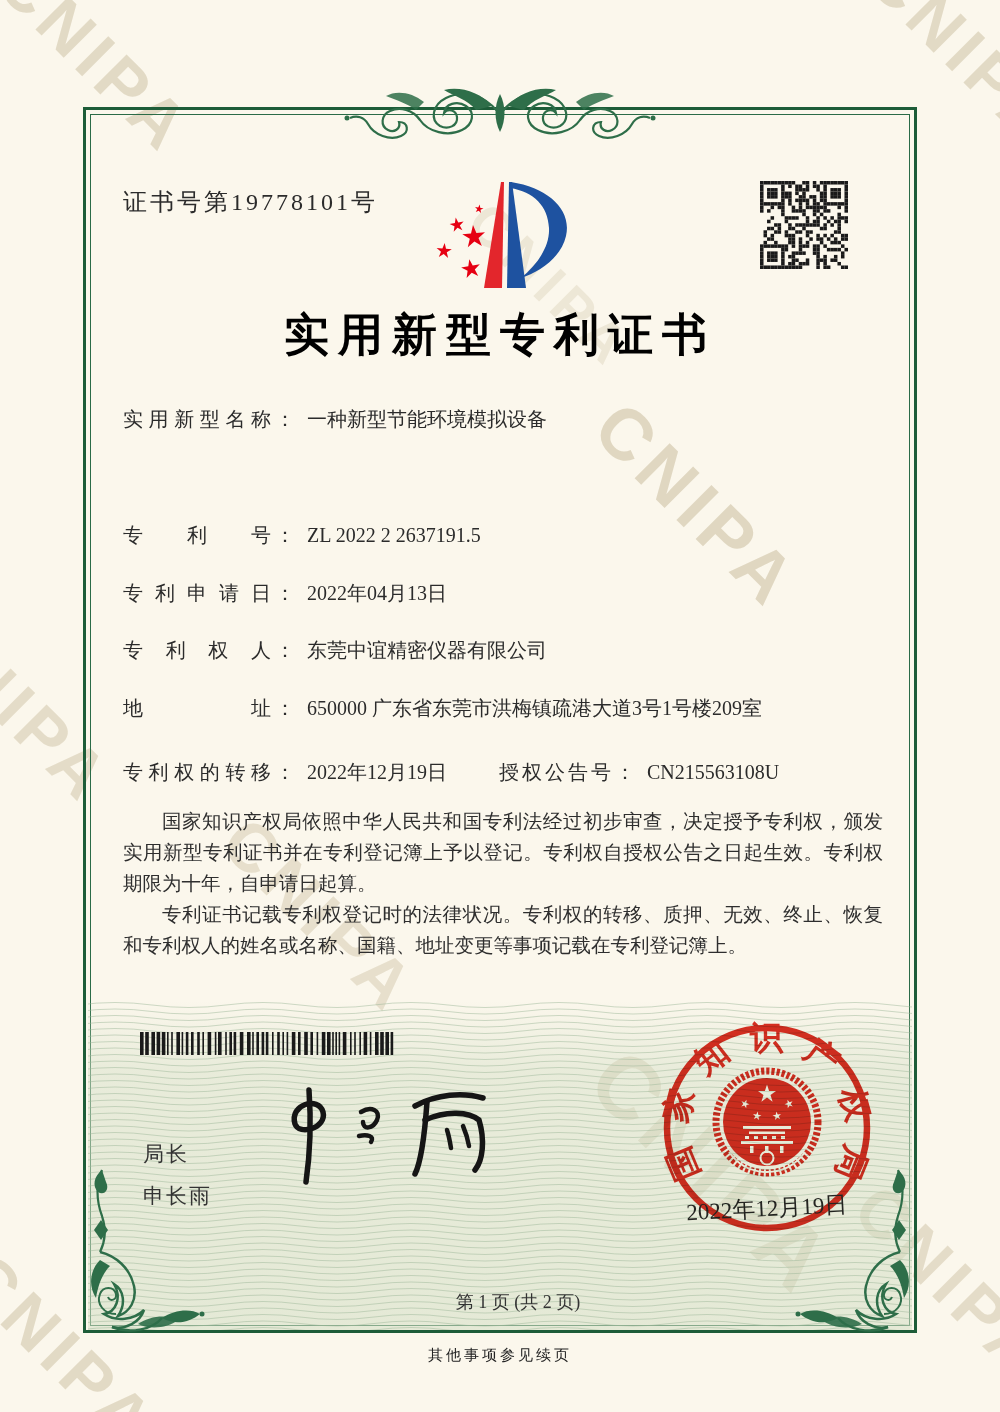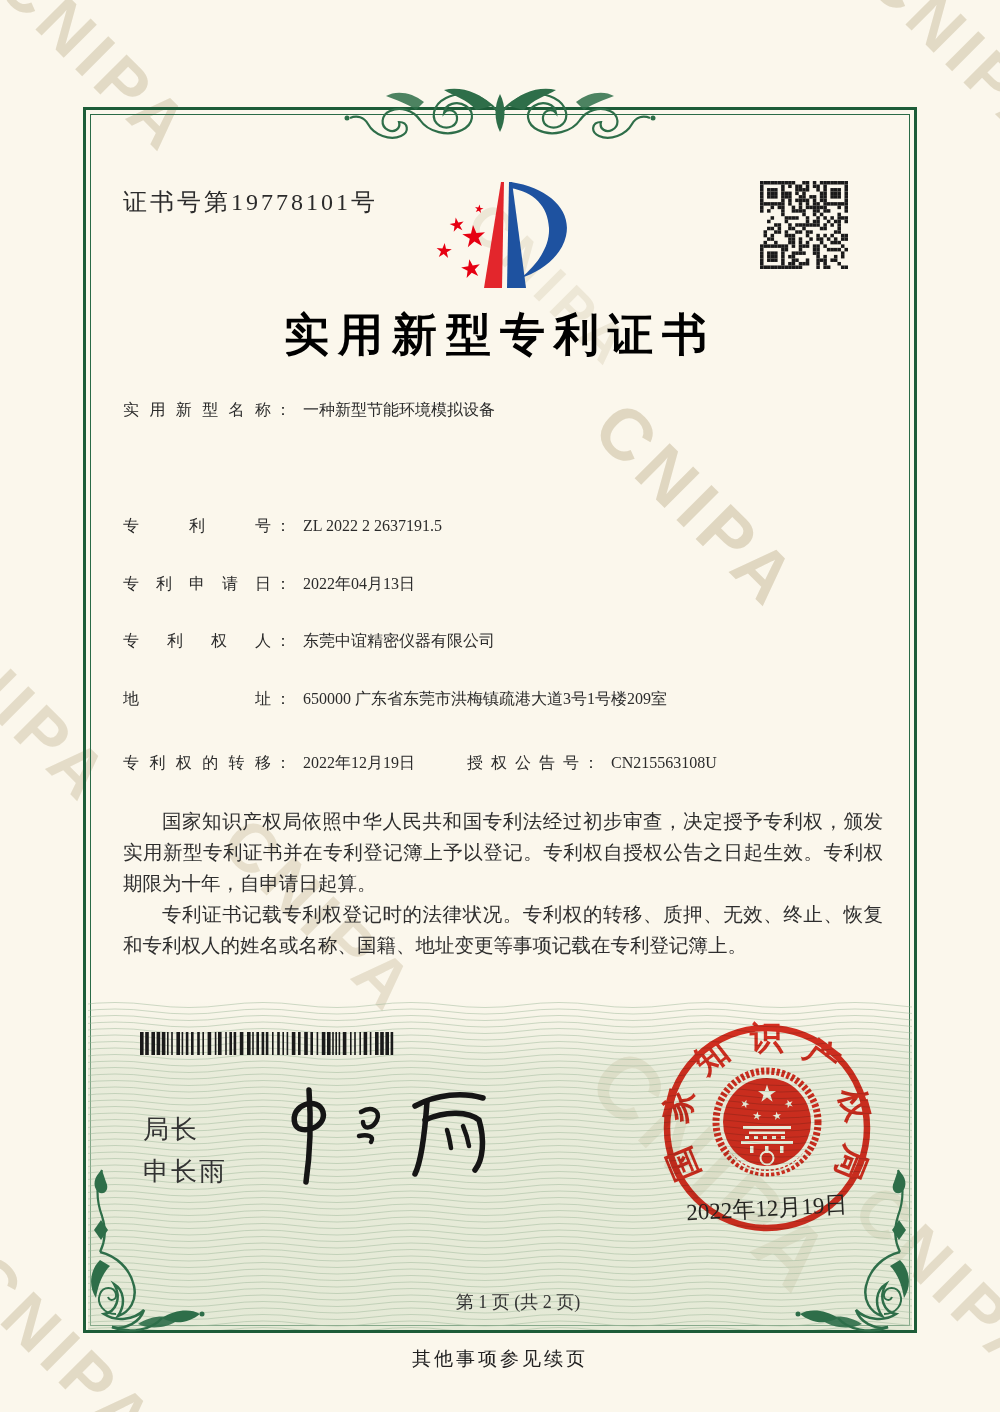--- a/index.html
+++ b/index.html
@@ -13,32 +13,32 @@
   .frame-outer{position:absolute;left:83px;top:107px;width:828px;height:1220px;
       border:3px solid #1d5c38;}
   .frame-inner{position:absolute;left:4px;top:4px;right:4px;bottom:4px;border:1px solid #2a6b47;}
   
   .waves{position:absolute;left:88px;top:1001px;width:824px;height:329px;overflow:hidden;
       background:linear-gradient(180deg, rgba(216,226,203,0) 0px, rgba(214,224,200,.5) 70px, rgba(210,222,196,.55) 100%);}
   
   .certno{position:absolute;left:123px;top:186px;font-size:24px;letter-spacing:3px;color:#2b2b2b;text-align:right;}
   .title{position:absolute;left:83px;width:834px;top:305px;text-align:center;font-size:45px;
       font-weight:700;letter-spacing:9px;color:#000000;}
-  .row{position:absolute;left:123px;font-size:16px;white-space:nowrap;color:#2b2b2b;}
+  .row{position:absolute;left:123px;font-size:20px;white-space:nowrap;color:#2b2b2b;margin-top:6px;}
   .flabel{display:inline-block;width:148px;text-align:justify;text-align-last:justify;}
   .flabel2{display:inline-block;width:112px;text-align:justify;text-align-last:justify;font-family:Liberation Mono, monospace;}
   .colon{display:inline-block;margin:0 12px 0 4px;}
   .pair2{margin-left:52px;}
   .paras{position:absolute;left:123px;top:806px;width:760px;font-size:19.5px;line-height:31px;
       text-align:justify;color:#2e2e2e;}
   .paras p{margin:0;text-indent:2em;}
-  .sig-label{position:absolute;left:143px;font-size:26px;
-      font-family:"Liberation Sans","DejaVu Sans",sans-serif;color:#333;font-weight:500;letter-spacing:2px;}
+  .sig-label{position:absolute;left:143px;font-size:21px;
+      font-family:"Liberation Sans","DejaVu Sans",sans-serif;color:#333;font-weight:500;letter-spacing:2px;margin-top:28px;}
   .footer-page{position:absolute;left:83px;width:834px;top:1290px;text-align:center;font-size:18px;color:#333;padding-left:18px;}
-  .bottom-note{position:absolute;left:0;width:1000px;top:1346px;text-align:center;font-size:19px;
+  .bottom-note{position:absolute;left:0;width:1000px;top:1346px;text-align:center;font-size:15px;
       letter-spacing:3px;color:#222;}
   .abs{position:absolute;}
   svg{display:block;}
   .seal-svg{mix-blend-mode:multiply;opacity:.95;}
 </style>
 </head>
 <body>
 
 <div class="page">
 

